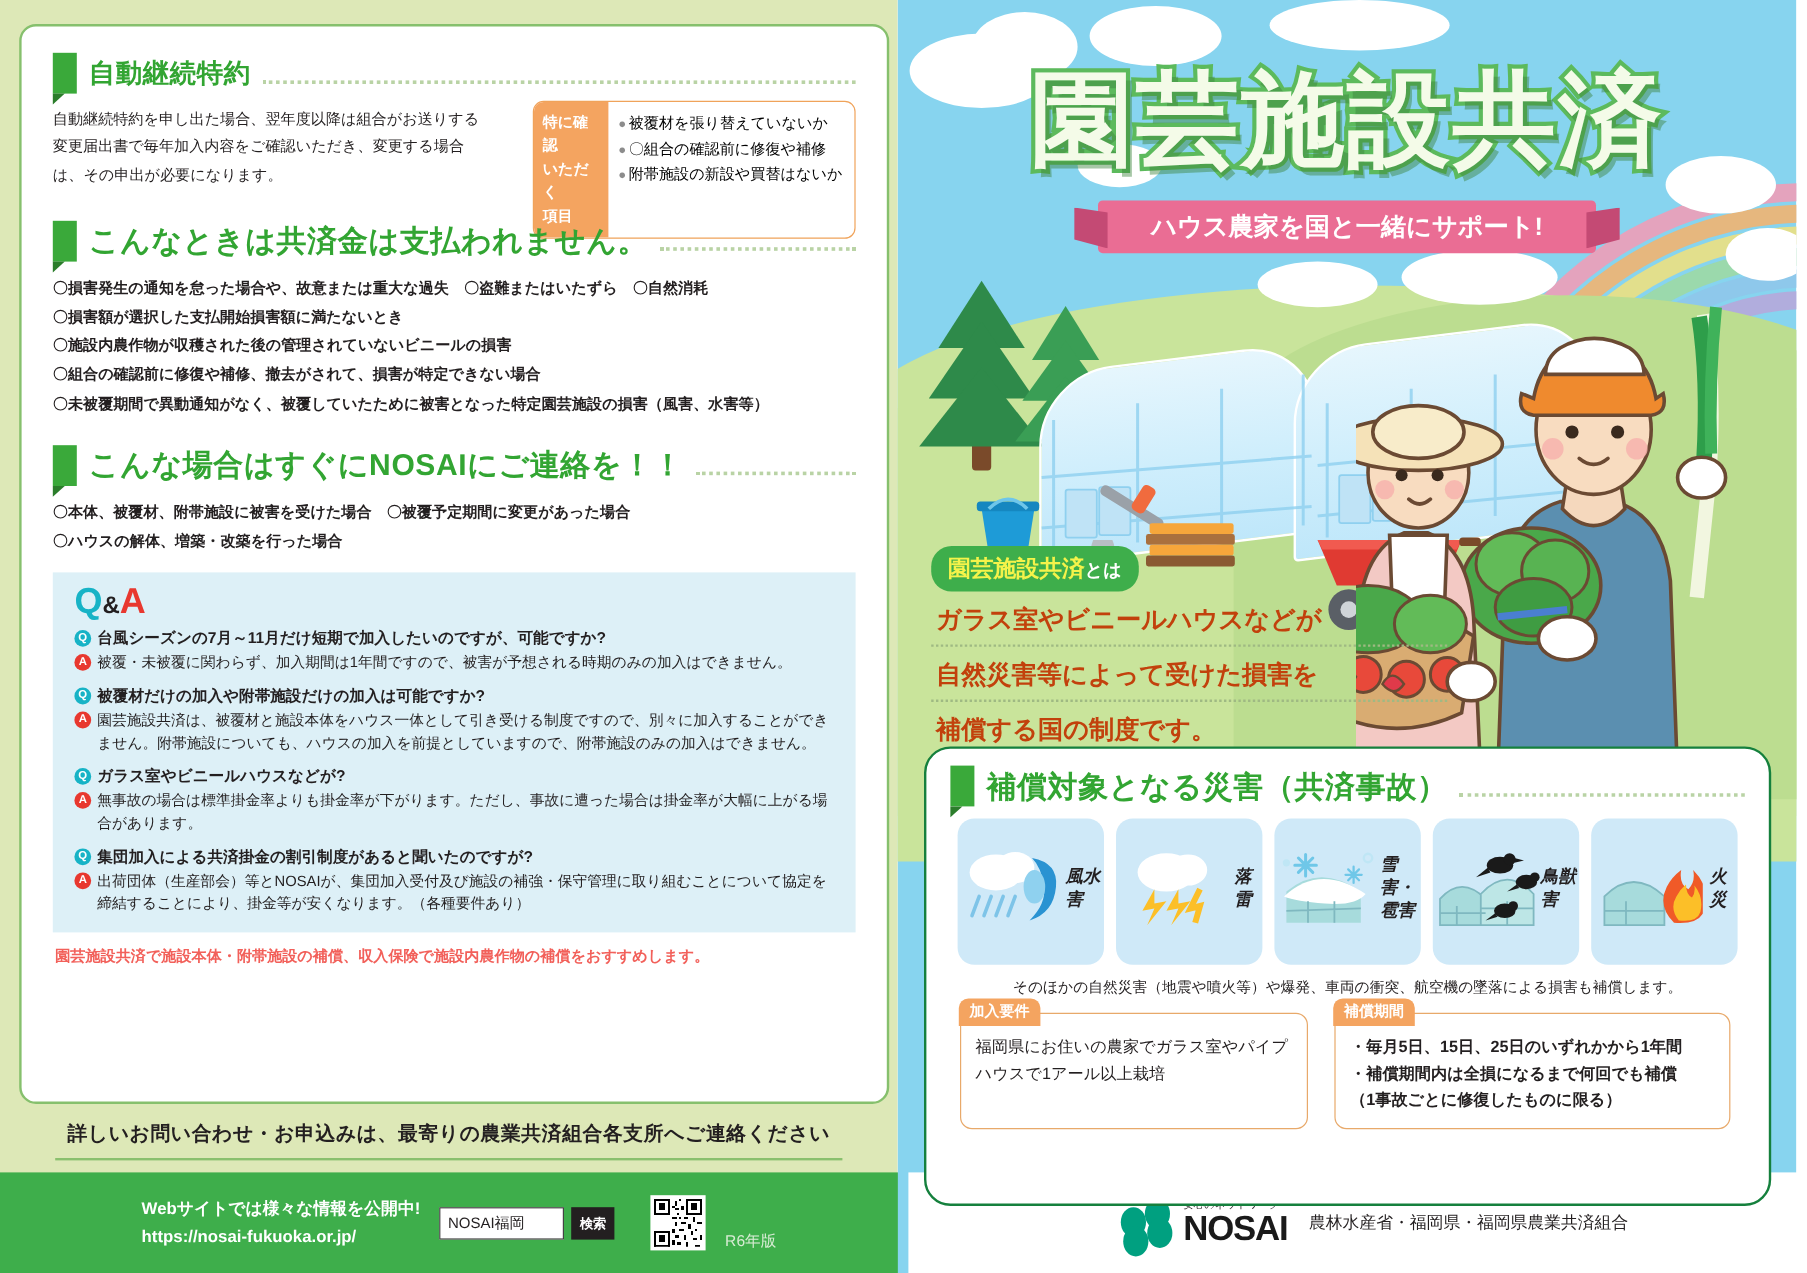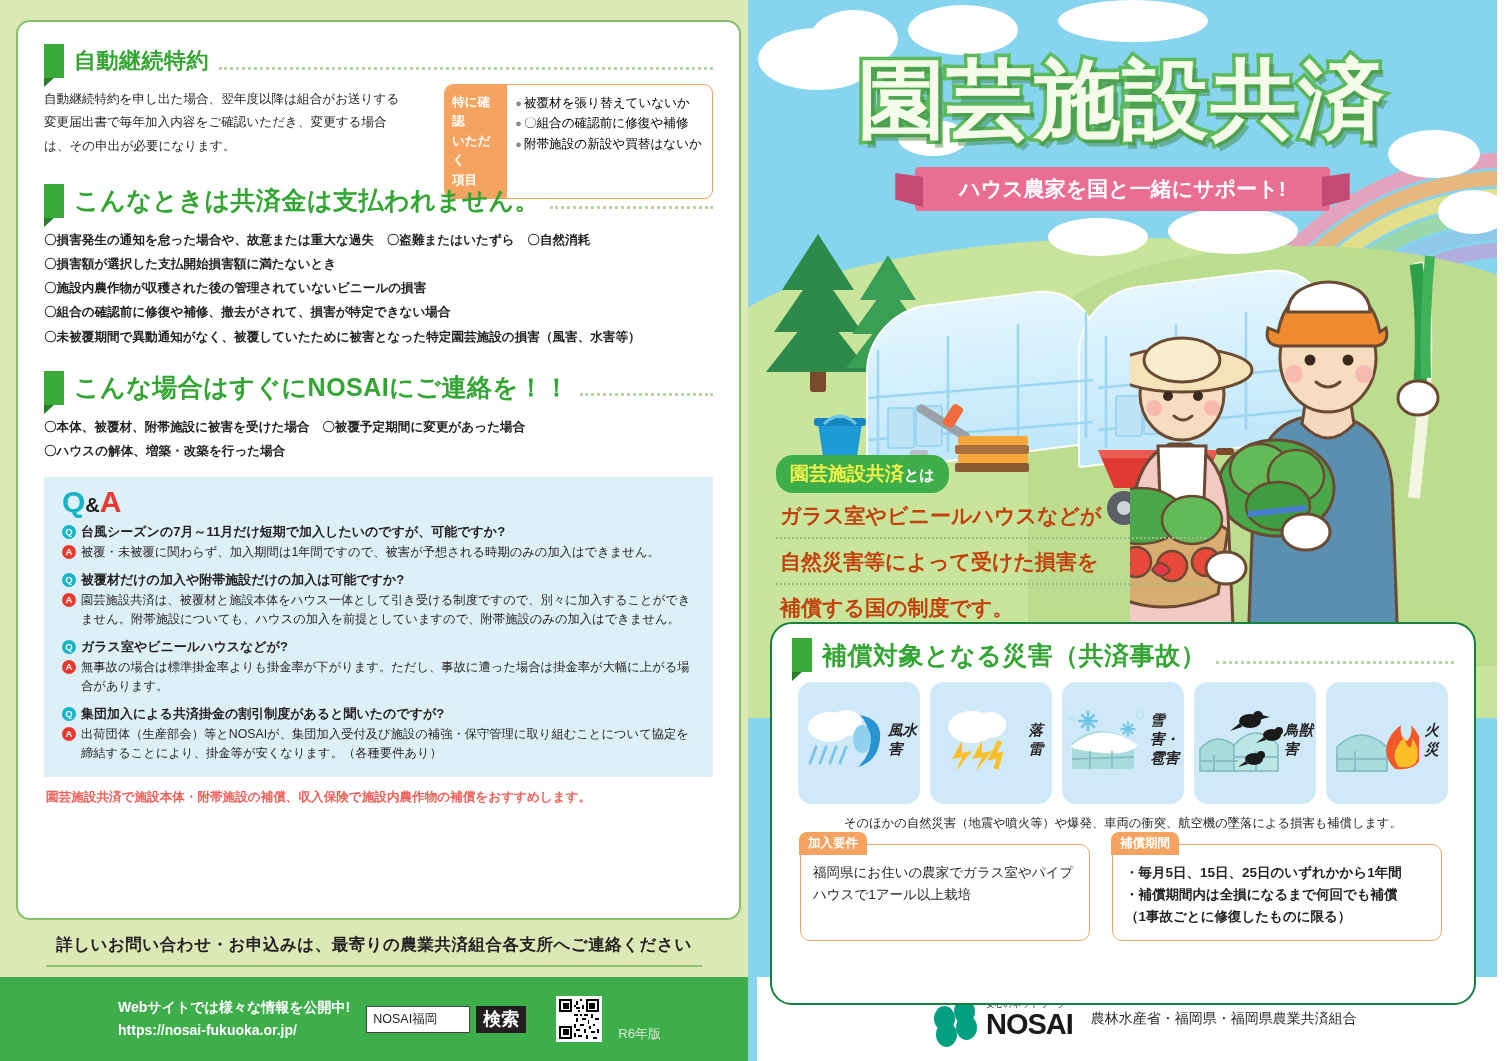--- a/index.html
+++ b/index.html
@@ -94,21 +94,21 @@
     position: absolute; left: 0; bottom: 0; width: 757px; height: 84px;
     background: #3eae4b; display: flex; align-items: center; padding-left: 118px; gap: 16px;
   }
   .web-txt { color: #fff; font-weight: bold; font-size: 14px; line-height: 1.65; }
   .search-row { display: flex; align-items: center; gap: 6px; }
   .search-input {
     width: 104px; height: 27px; background: #fff; border: 1.5px solid #444;
     font-size: 12.5px; color: #231f20; padding: 0 6px; display: flex; align-items: center;
   }
   .search-btn {
-    background: #231f20; color: #fff; font-size: 18px; font-weight: bold;
+    background: #231f20; color: #fff; font-size: 11px; font-weight: bold;
     padding: 5px 7px; height: 27px; display: flex; align-items: center;
   }
   .qr { width: 46px; height: 46px; background: #fff; padding: 3px; margin-left: 14px; }
   .qr svg { display: block; }
   .version { color: #d8ecd4; font-size: 13px; align-self: flex-end; padding-bottom: 18px; }
 
   
   .right-panel { position: relative; width: 749px; height: 1061px; overflow: hidden; }
   .sky { position: absolute; inset: 0; background: #87d4ef; }
   .hill {

